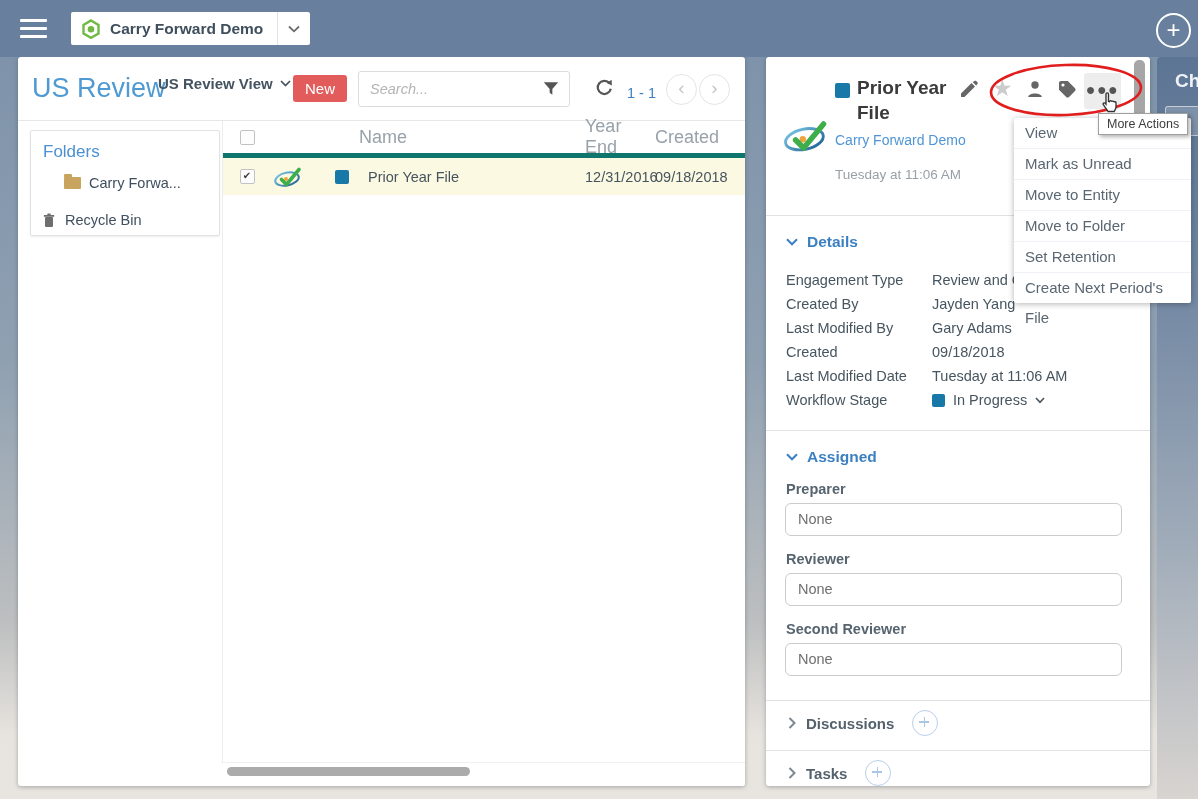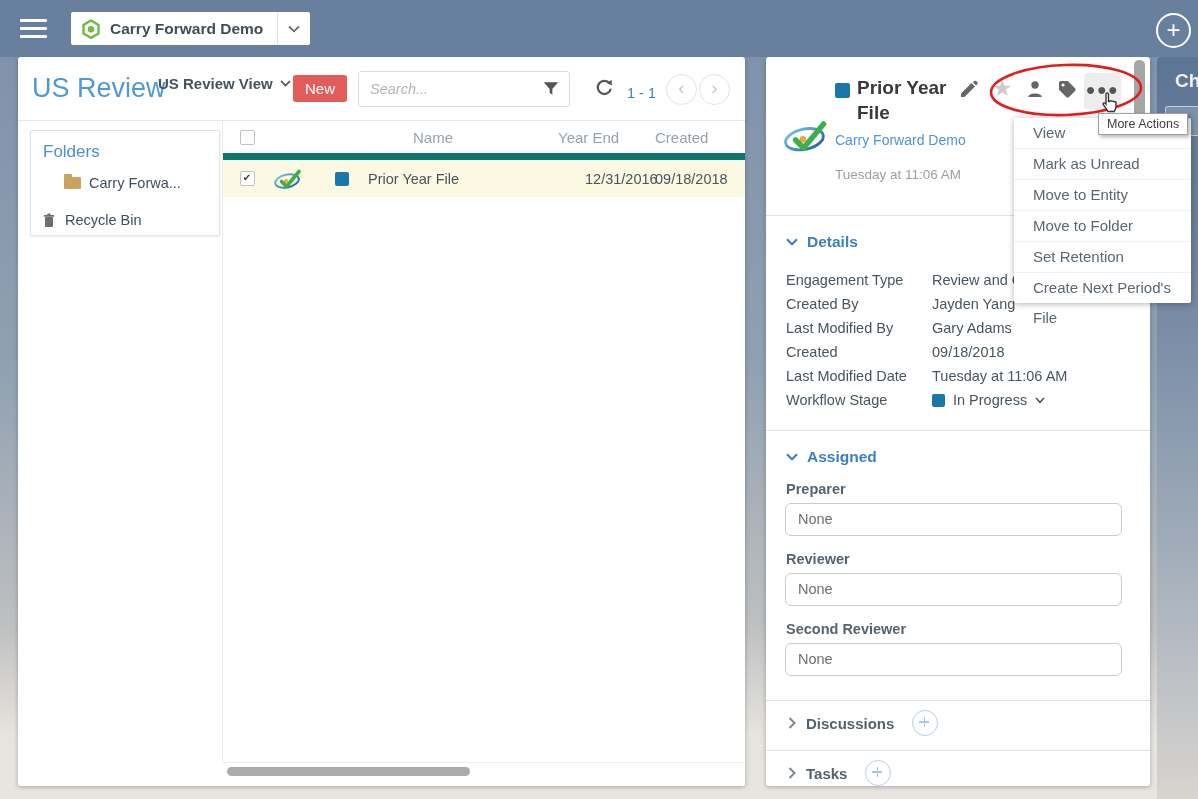--- a/index.html
+++ b/index.html
@@ -40,21 +40,21 @@
                 border-radius:2px;background:#fff;box-shadow:0 1px 2px rgba(0,0,0,.08);}
   .folders-h{margin:11px 0 0 12px;font-size:17px;color:#4a90d2;}
   .folder-row{margin-top:13px;padding-left:33px;display:flex;align-items:center;gap:8px;
               font-size:14.5px;color:#3f4f5f;cursor:pointer;}
   .recycle-row{margin-top:21px;padding-left:10px;display:flex;align-items:center;gap:8px;
                font-size:14.5px;color:#3f4f5f;cursor:pointer;}
   .folder-ic{width:17px;height:12px;background:#c9a45f;border-radius:1px;position:relative;flex:none;}
   .folder-ic::before{content:'';position:absolute;top:-3px;left:0;width:8px;height:3px;background:#c9a45f;border-radius:1px 1px 0 0;}
   .tablewrap{position:absolute;left:204px;top:64px;right:0;bottom:0;border-left:1px solid #ededed;}
   .trow{display:flex;align-items:center;padding-left:6px;}
-  .thead{height:32px;color:#98a2ab;font-size:15px;border-bottom:7px solid #0f766e;gap:27px;}
+  .thead{height:32px;color:#98a2ab;font-size:18px;border-bottom:5px solid #0f766e;}
   .tbodyrow{height:37px;background:#fcf9e2;color:#45545f;font-size:14.5px;cursor:pointer;}
   .c-cb{width:36px;display:flex;justify-content:center;}
   .c-logo{width:46px;display:flex;justify-content:center;}
   .c-name{flex:1;display:flex;align-items:center;}
   .th-name{padding-left:48px;}
   .c-ye{width:70px;} .c-cr{width:90px;}
   .cb{width:13px;height:13px;border:1px solid #c2c2c2;border-radius:2px;background:#fdfdfd;
       font-size:10px;line-height:12px;text-align:center;color:#3c3c3c;cursor:pointer;}
   .sq{width:14px;height:14px;background:#1878a8;border-radius:2px;flex:none;}
   .row-sq{margin-left:24px;margin-right:19px;}
@@ -93,21 +93,21 @@
   
   .strip{position:absolute;left:1157px;top:57px;width:41px;height:742px;z-index:5;border-top-left-radius:4px;
          background:linear-gradient(180deg,#5d7594 0%,#6e84a1 28%,#9fabb9 65%,#d8d4d0 100%);}
   .strip-title{margin:13px 0 0 18px;font-size:19px;font-weight:600;color:#eef2f7;}
   .strip-search{margin:14px 0 0 8px;height:30px;border:1px solid rgba(255,255,255,.55);border-right:none;
                 border-radius:3px 0 0 3px;background:rgba(255,255,255,.18);color:#e6ecf3;font-size:13.5px;
                 padding:6px 0 0 8px;box-sizing:border-box;cursor:text;}
   
   .menu{position:absolute;left:1014px;top:118px;width:177px;background:#fff;border-radius:2px;
         box-shadow:0 1px 6px rgba(0,0,0,.3);z-index:40;margin:0;padding:0;}
-  .menu li{list-style:none;height:30px;line-height:30px;padding-left:19px;font-size:15px;color:#5a6772;
+  .menu li{list-style:none;height:30px;line-height:30px;padding-left:11px;font-size:15px;color:#5a6772;
            border-bottom:1px solid #eef2f6;cursor:pointer;}
   .menu li:last-child{border-bottom:none;}
   .tooltip{position:absolute;left:1098px;top:113px;z-index:50;background:#fff;border:1px solid #9f9f9f;
            padding:3px 8px;font-size:12.5px;color:#3c3c3c;white-space:nowrap;box-shadow:2px 2px 4px rgba(0,0,0,.3);text-align:center;}
   .ellipse-svg{position:absolute;left:986px;top:62px;z-index:55;pointer-events:none;}
   .cursor{position:absolute;left:1097px;top:87px;z-index:60;pointer-events:none;}
 </style>
 </head>
 <body>
 

